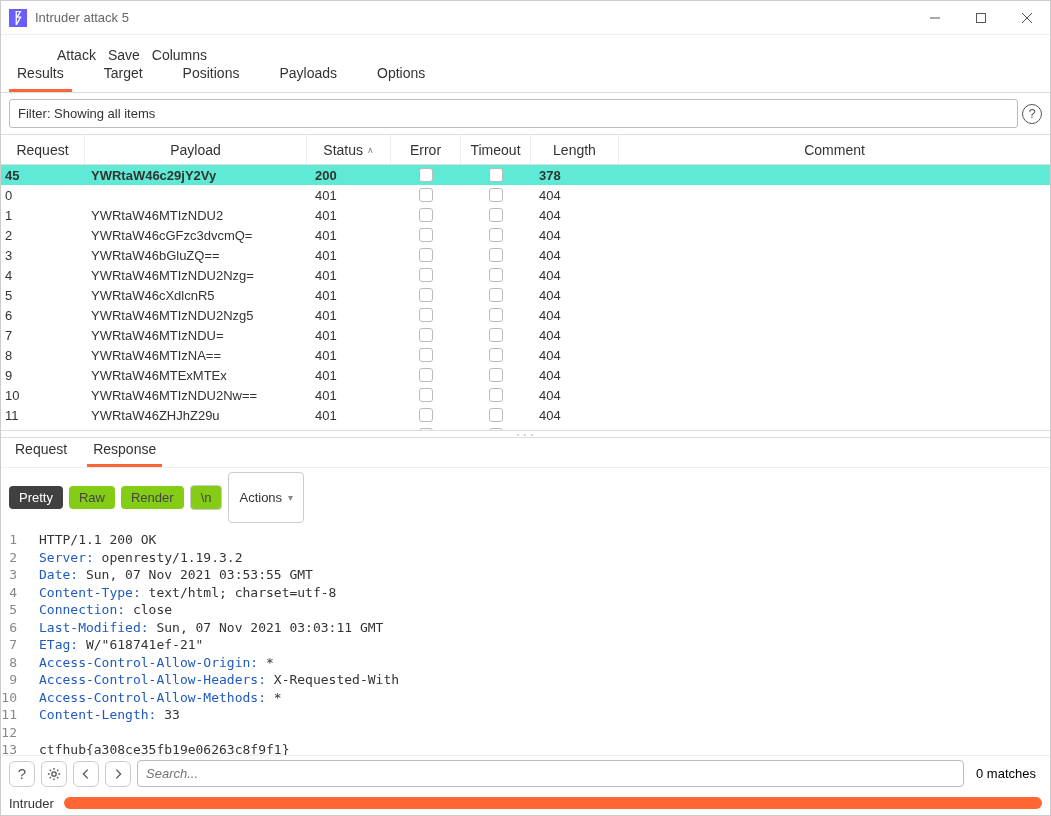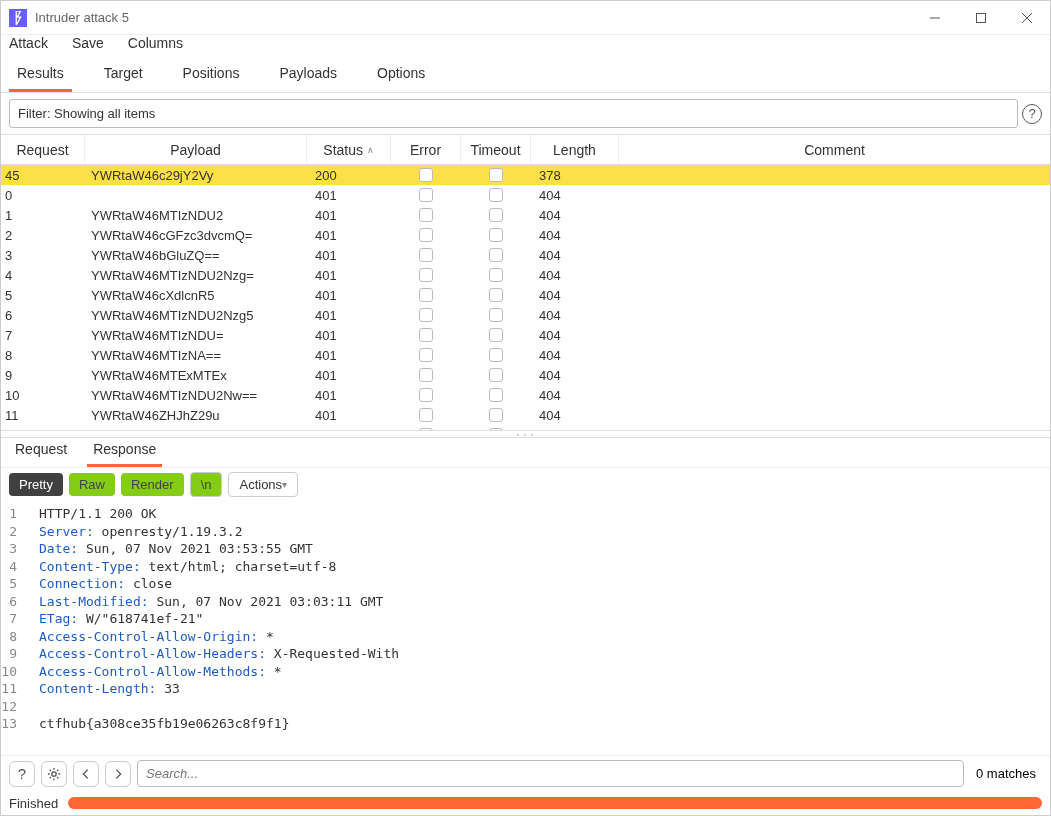--- a/index.html
+++ b/index.html
@@ -4,61 +4,61 @@
 <style>
 * { box-sizing: border-box; margin: 0; padding: 0; }
 body { font-family: -apple-system, BlinkMacSystemFont, "Segoe UI", Arial, sans-serif; font-size: 13px; color: #333; background: #fff; width: 1051px; height: 816px; overflow: hidden; display: flex; flex-direction: column; border: 1px solid #ccc; }
 .titlebar { height: 34px; display: flex; align-items: center; padding: 0 0 0 8px; background: #fff; border-bottom: 1px solid #eee; }
 .titlebar-icon { width: 18px; height: 18px; background: #695eff; display: flex; align-items: center; justify-content: center; margin-right: 8px; font-size: 12px; }
 .titlebar-icon svg { width: 10px; height: 14px; }
 .titlebar-text { color: #666; font-size: 13px; flex: 1; }
 .win-controls { display: flex; height: 100%; }
 .win-btn { width: 46px; height: 100%; display: flex; align-items: center; justify-content: center; color: #555; }
 .win-btn svg { width: 10px; height: 10px; }
-.menubar { height: 28px; display: flex; align-items: flex-start; padding: 0 8px; gap: 24px; }
+.menubar { height: 28px; display: flex; align-items: flex-end; padding: 0 8px; gap: 12px; margin-left: 48px; }
 .menubar-item { color: #333; font-size: 14px; }
 .tabs { display: flex; border-bottom: 1px solid #ddd; padding: 0 8px; gap: 24px; height: 30px; align-items: center; }
 .tab { font-size: 14px; color: #333; padding: 0 8px 6px 8px; height: 100%; display: flex; align-items: center; border-bottom: 3px solid transparent; position: relative; }
 .tab.active { border-bottom: 3px solid #ff6633; text-align: right; }
 .filter-row { padding: 6px 8px; display: flex; align-items: center; gap: 4px; }
 .filter-box { flex: 1; border: 1px solid #bbb; border-radius: 3px; padding: 6px 8px; font-size: 13px; color: #333; background: #fff; }
 .help-circle { width: 20px; height: 20px; border: 1.5px solid #555; border-radius: 50%; display: flex; align-items: center; justify-content: center; font-size: 13px; color: #555; }
 .table-wrap { overflow-y: auto; border-top: 1px solid #ddd; }
 .table-header { display: flex; background: #fff; border-bottom: 1px solid #ddd; height: 30px; align-items: center; }
 .th { padding: 0 8px; font-size: 14px; color: #333; text-align: center; border-right: 1px solid #eee; height: 100%; display: flex; align-items: center; justify-content: center; }
 .th-request { width: 84px; justify-content: center; }
 .th-payload { width: 222px; justify-content: center; }
 .th-status { width: 84px; justify-content: center; }
 .th-error { width: 70px; justify-content: center; }
 .th-timeout { width: 70px; justify-content: center; }
 .th-length { width: 88px; justify-content: center; }
 .th-comment { flex: 1; justify-content: center; border-right: none; }
 .sort-caret { margin-left: 4px; font-size: 9px; color: #888; }
 .table-body { overflow-y: auto; height: 265px; }
 .tr { display: flex; height: 20px; align-items: center; font-size: 13px; background: #fff; }
-.tr.selected { background: #fde047; }
+.tr.selected { background: #5eead4; font-weight: bold; }
 .td { padding: 0 6px; height: 100%; display: flex; align-items: center; }
 .td-request { width: 84px; justify-content: flex-start; padding-left: 4px; }
 .td-payload { width: 222px; justify-content: flex-start; }
 .td-status { width: 84px; justify-content: flex-start; padding-left: 8px; }
 .td-error { width: 70px; justify-content: center; }
 .td-timeout { width: 70px; justify-content: center; }
 .td-length { width: 88px; justify-content: flex-start; padding-left: 8px; }
 .td-comment { flex: 1; }
 .chk { width: 14px; height: 14px; border: 1px solid #bbb; border-radius: 3px; background: #fff; }
 .splitter { height: 8px; background: #fff; display: flex; align-items: center; justify-content: center; border-top: 1px solid #ddd; border-bottom: 1px solid #ddd; }
 .splitter-dots { color: #ccc; font-size: 8px; letter-spacing: 1px; }
 .sub-tabs { display: flex; padding: 0 8px; gap: 14px; height: 30px; align-items: center; border-bottom: 1px solid #eee; }
 .sub-tab { font-size: 14px; padding: 0 6px 5px 6px; height: 100%; display: flex; align-items: center; border-bottom: 3px solid transparent; }
 .sub-tab.active { border-bottom: 3px solid #ff6633; }
 .view-toolbar { display: flex; padding: 4px 8px; gap: 6px; align-items: center; }
 .view-btn { padding: 4px 10px; border-radius: 4px; font-size: 13px; background: #84cc16; color: #444; border: none; }
 .view-btn.active { background: #404040; color: #fff; }
 .view-btn.boxed { border: 1px solid #ccc; }
-.actions-btn { padding: 4px 10px; border: 1px solid #ccc; border-radius: 4px; display: flex; align-items: center; font-size: 13px; }
+.actions-btn { padding: 17px 10px; border: 1px solid #ccc; border-radius: 4px; display: flex; align-items: center; gap: 6px; font-size: 13px; }
 .editor { flex: 1; overflow-y: auto; padding: 4px 0; font-family: "Consolas", monospace; font-size: 13px; line-height: 17.5px; }
 .line { display: flex; }
 .ln { width: 22px; text-align: right; color: #888; padding-right: 6px; user-select: none; }
 .code { white-space: pre; color: #333; padding-left: 16px; }
 .hdr-name { color: #1f5bbf; }
 .bottom-toolbar { display: flex; align-items: center; padding: 4px 8px; gap: 6px; border-top: 1px solid #eee; }
 .icon-btn { width: 26px; height: 26px; border: 1px solid #ccc; border-radius: 6px; display: flex; align-items: center; justify-content: center; background: #fff; }
 .icon-btn svg { width: 14px; height: 14px; stroke: #555; fill: none; stroke-width: 1.5; }
 .search-box { flex: 1; border: 1px solid #bbb; border-radius: 4px; padding: 5px 8px; font-size: 13px; color: #888; font-style: italic; }
 .matches { font-size: 13px; color: #000000; padding: 0 6px; }
@@ -406,15 +406,15 @@
   <div class="icon-btn">
       <svg viewBox="0 0 16 16">
         <path d="M6 3 L11 8 L6 13"></path>
       </svg>
     </div>
   <input class="search-box" placeholder="Search..." style="">
   <div class="matches">0 matches</div>
 </div>
 
 <div class="status-bar">
-  <div class="status-text">Finished</div>
+  <div class="status-text">Intruder</div>
   <div class="progress"></div>
 </div>
 
 </body></html>

